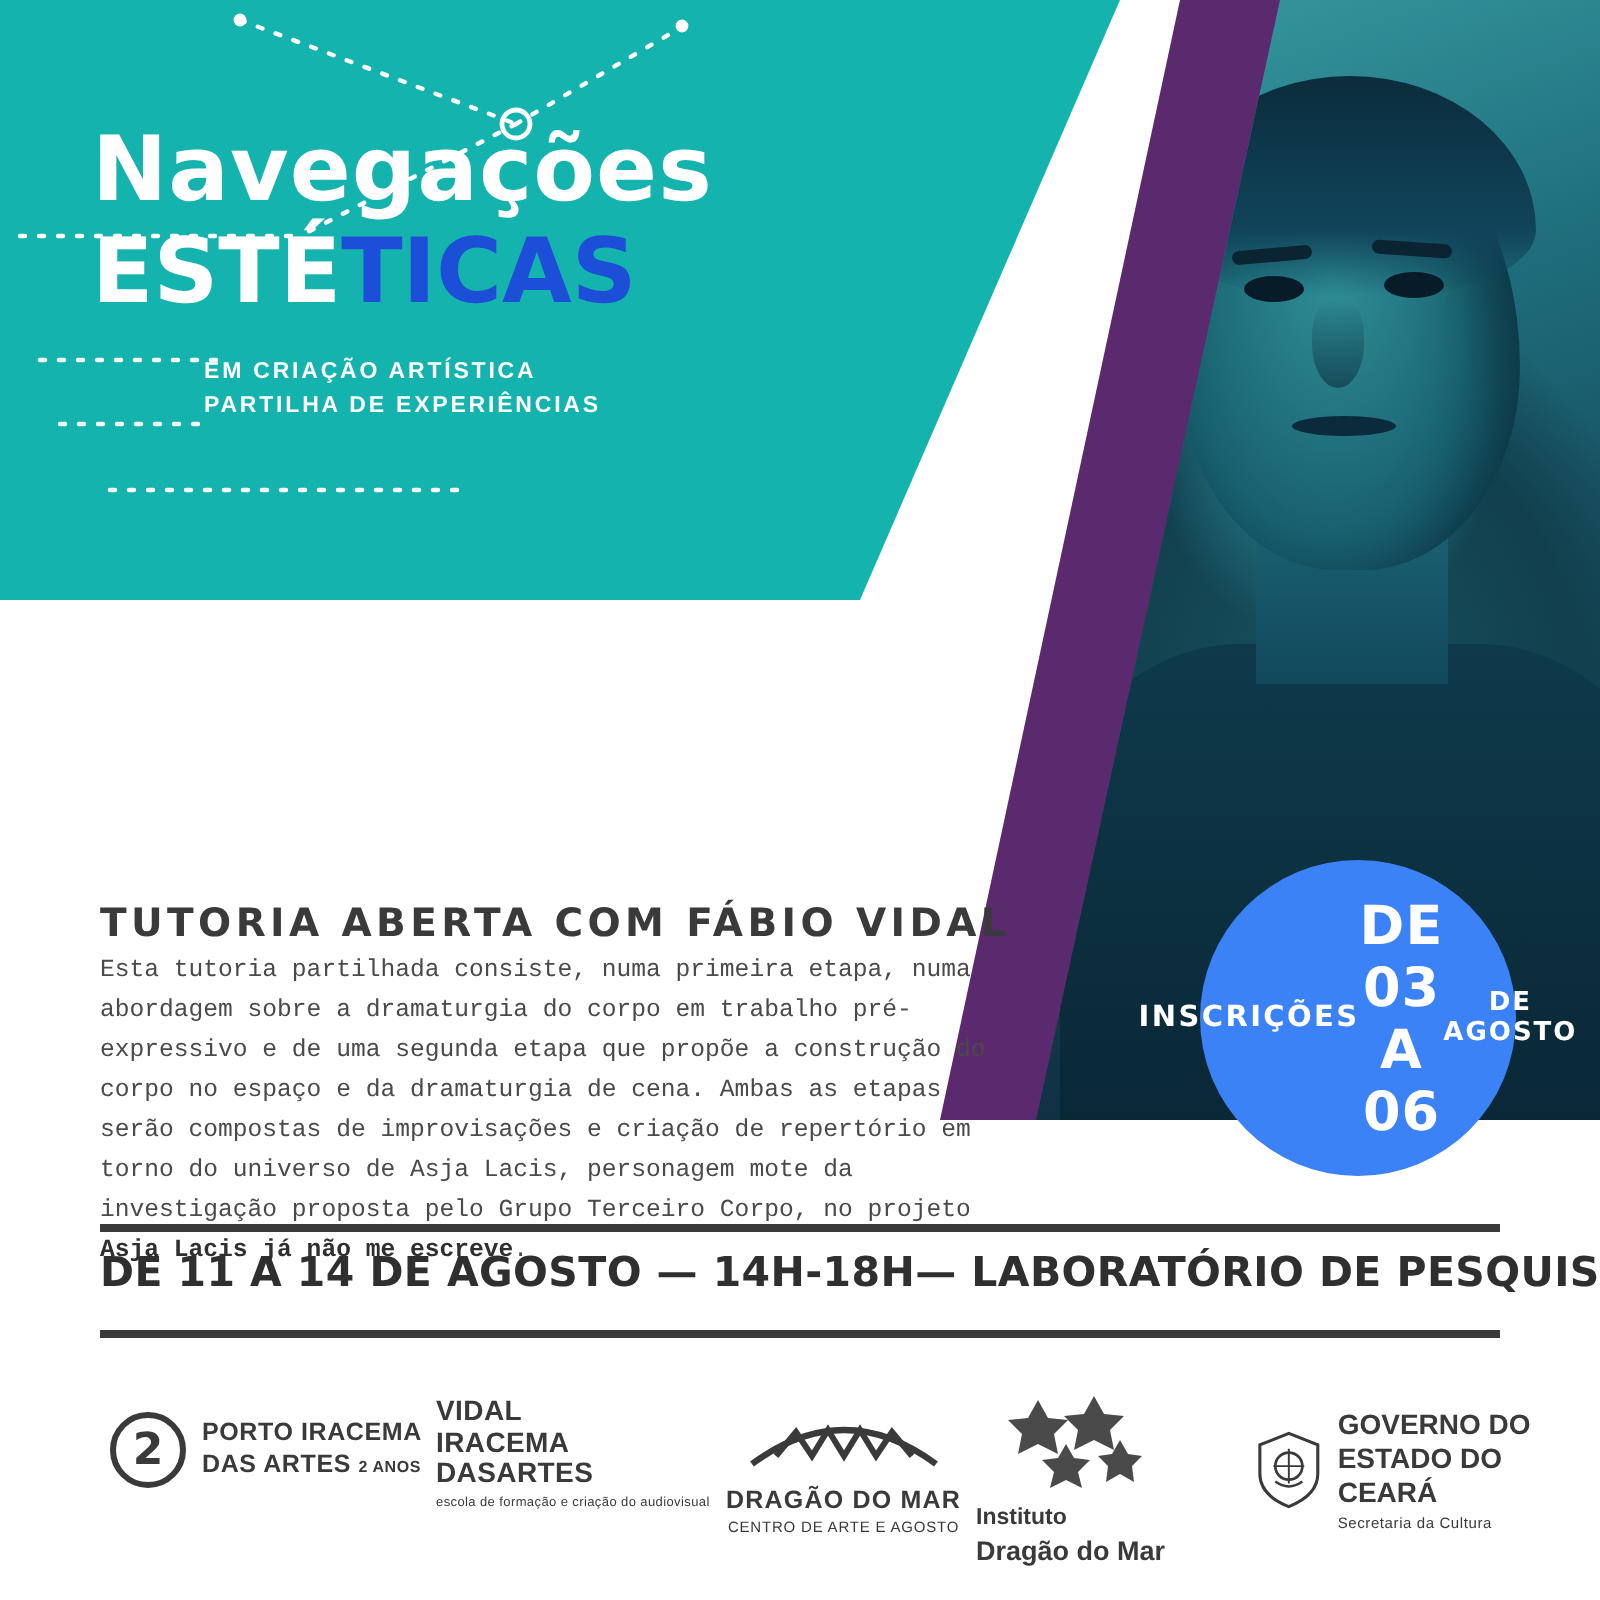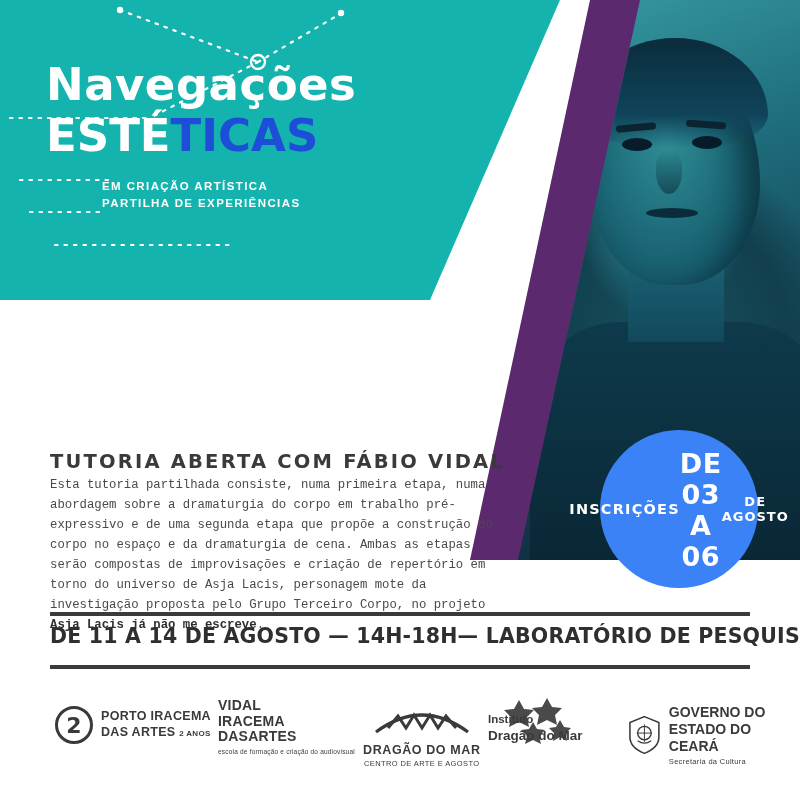--- a/index.html
+++ b/index.html
@@ -144,21 +144,21 @@
   .f2 .txt { font-size:14px; font-weight:bold; line-height:1.12; letter-spacing:.2px; }
   .f2 .tiny { font-size:6.5px; font-weight:normal; letter-spacing:.2px; margin-top:3px; }
   .stars { position:absolute; left:285px; top:0px; width:68px; height:46px; }
 
   .f3 { left:363px; top:14px; }
   .f3 .txt { font-size:12.5px; font-weight:bold; line-height:1.3; letter-spacing:.6px; text-align:center; }
   .f3 .tiny { font-size:7.5px; font-weight:normal; letter-spacing:.4px; }
   .dm-arc { width:100px; height:30px; margin:0 auto 4px; }
 
   .f4 { left:488px; top:22px; }
-  .f4 .txt { font-size:13.5px; font-weight:bold; line-height:1.3; }
+  .f4 .txt { font-size:13.5px; font-weight:bold; line-height:1.3;margin-top:40px; }
   .f4 .txt .l1 { font-size:11.5px; }
 
   .f5 { left:628px; top:14px; }
   .f5 .txt { margin-left:8px; font-size:14px; font-weight:bold; line-height:1.22; }
   .f5 .tiny { font-size:7.5px; font-weight:normal; letter-spacing:.3px; margin-top:2px; }
   .crest { width:34px; height:40px; }
 </style>
 </head>
 <body>
 

